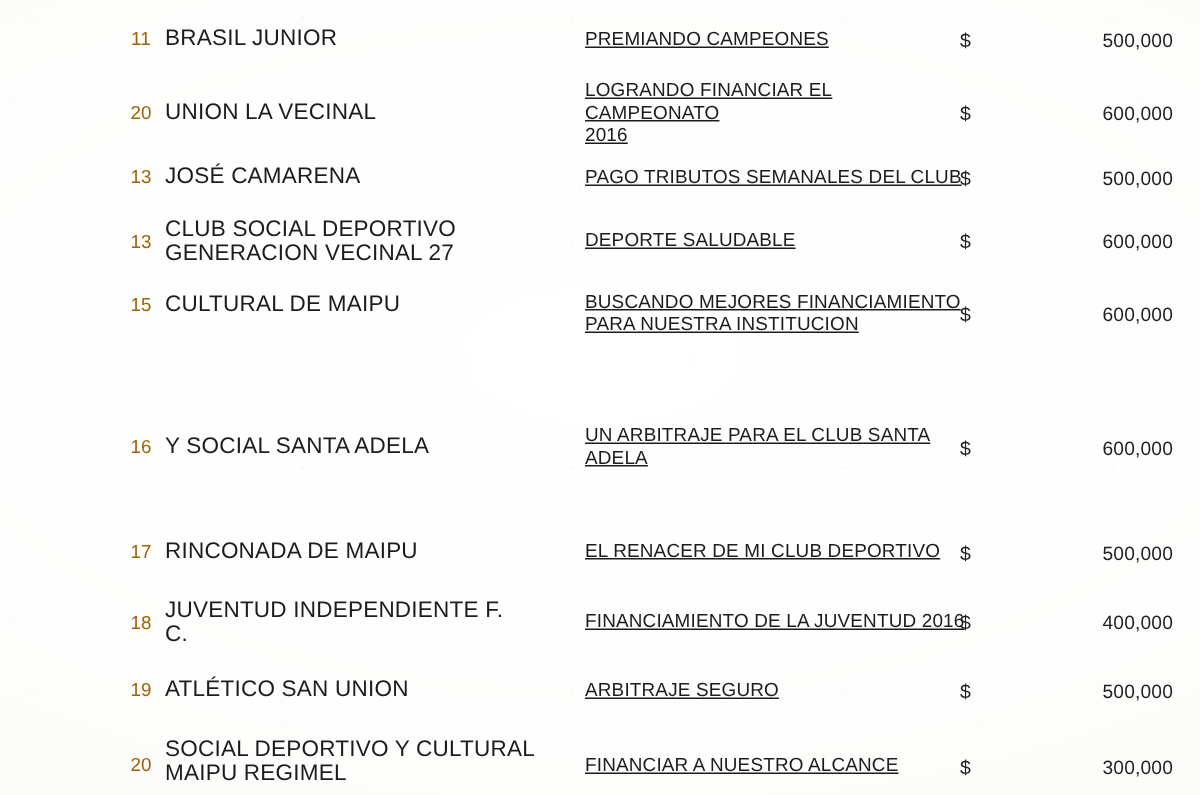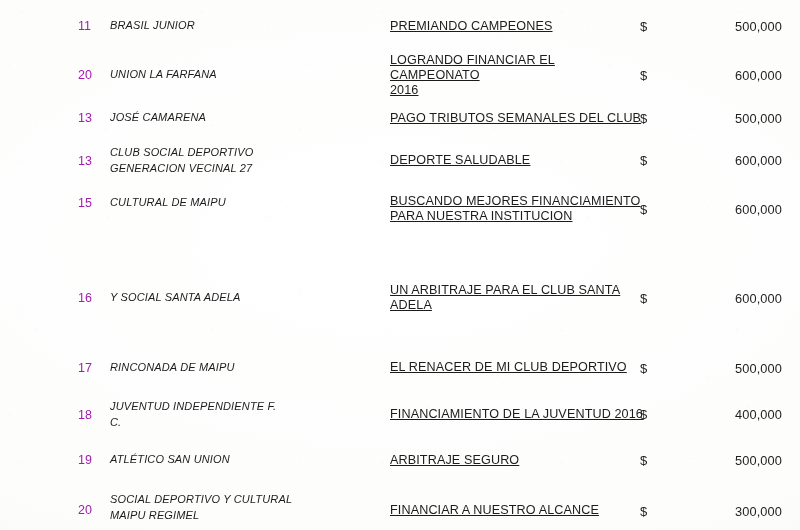--- a/index.html
+++ b/index.html
@@ -53,34 +53,33 @@
   }
   #grant-table td {
     vertical-align: middle;
     padding: 0;
     border: 0;
   }
 
   .c-num {
     width: 32px;
     padding-left: 78px !important;
-    text-align: left;
+    text-align: center;
     font-size: 12.5px;
     letter-spacing: 0.1px;
-    color: #a21caf;
+    color: #a16207;
     white-space: nowrap;
   }
   .c-name {
     width: 232px;
     padding-right: 6px !important;
-    font-size: 11px;
+    font-size: 15px;
     line-height: 15.5px;
     letter-spacing: 0.15px;
     color: #1c1c1c;
-    font-style: italic;
   }
   .c-desc {
     width: 272px;
     padding-left: 2px !important;
     padding-right: 8px !important;
     font-size: 12.6px;
     line-height: 15px;
     letter-spacing: 0.12px;
     color: #1c1c1c;
   }
@@ -126,21 +125,21 @@
           <span class="line2">PREMIANDO CAMPEONES</span>
         </span>
       </td>
       <td class="c-cur">$</td>
       <td class="c-amt">500,000</td>
     </tr>
 
     <tr style="height:46px">
       <td class="c-num">20</td>
       <td class="c-name">
-        <span class="line2">UNION  LA FARFANA</span>
+        <span class="line2">UNION  LA VECINAL</span>
       </td>
       <td class="c-desc">
         <span class="desc-inner">
           <span class="line2">LOGRANDO FINANCIAR EL CAMPEONATO</span>
           <span class="line2">2016</span>
         </span>
       </td>
       <td class="c-cur">$</td>
       <td class="c-amt">600,000</td>
     </tr>

